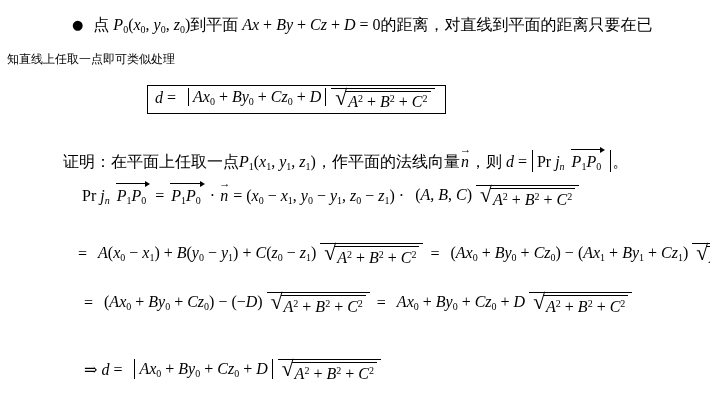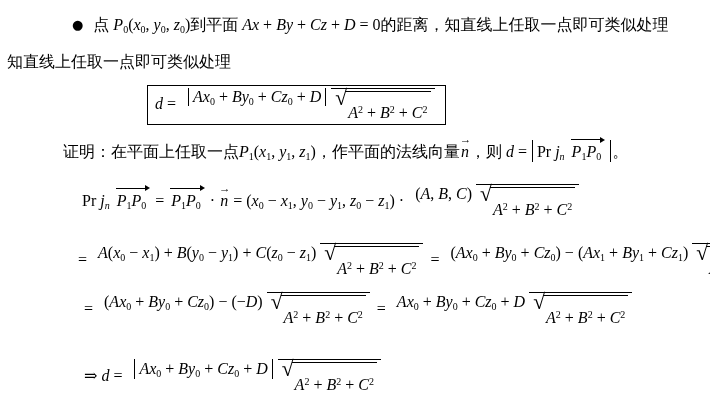--- a/index.html
+++ b/index.html
@@ -3,63 +3,63 @@
 <meta charset="utf-8">
 <style>
   html,body{margin:0;padding:0;}
   body{
     width:710px;height:420px;background:#ffffff;color:#000000;
     font-family:"Liberation Serif","DejaVu Serif",serif;
     position:relative;overflow:hidden;
   }
   .line{position:absolute;font-size:16px;white-space:nowrap;line-height:1.25;}
   .line span{white-space:pre;}
-  .cjk{font-size:16px;}
+  .cjk{font-size:12px;}
   i{font-family:"Liberation Serif","DejaVu Serif",serif;}
   sub,sup{font-size:10px;line-height:0;}
   sub{vertical-align:-0.3em;}
   sup{vertical-align:0.55em;}
   sub.it{font-style:italic;}
   .bullet{font-size:13px;margin-right:10px;vertical-align:1px;font-family:"DejaVu Sans",sans-serif;}
   
   .frac{display:inline-flex;flex-direction:row;vertical-align:middle;text-align:center;margin:0 3px;}
   .frac>.num{display:block;padding:0 4px 2px;}
   .frac>.den{display:block;border-top:1px solid #000;padding:2px 4px 0;}
   
   .sqrt{display:inline-block;white-space:nowrap;}
   .sqrt .rad{display:inline-block;font-size:1.35em;line-height:0.85;vertical-align:top;margin-right:-2px;transform:translateY(-2px);}
-  .sqrt .bod{display:inline-block;border-top:1px solid #000;padding:12px 3px 0;vertical-align:top;}
+  .sqrt .bod{display:inline-block;border-top:1px solid #000;padding:1px 3px 0;vertical-align:top;}
   
   .abs{display:inline-block;border-left:1px solid #000;border-right:1px solid #000;padding:0 4px;margin:0 1px;}
   
   .vec{position:relative;display:inline-block;margin:0 2px;padding:2px 3px 0 1px;}
   .vec::before{content:"";position:absolute;left:0;right:4px;top:-1px;height:1px;background:#000;}
   .vec::after{content:"";position:absolute;right:-1px;top:-3.5px;width:0;height:0;
     border-left:5px solid #000;border-top:3px solid transparent;border-bottom:3px solid transparent;}
   
   .arr{position:relative;display:inline-block;padding:0 1px;}
   .arr::before{content:"→";position:absolute;left:55%;transform:translateX(-50%);top:-0.85em;font-size:0.72em;}
   
   .formula-box{position:absolute;left:147px;top:85px;border:1.5px solid #000;padding:2px 7px;font-size:16px;white-space:nowrap;}
   
   .intro1{left:72px;top:15px;}
   .intro2{left:7px;top:52px;}
-  .proof{left:63px;top:140px;}
+  .proof{left:63px;top:150px;}
   .eq1{left:82px;top:184px;}
   .eq2{left:78px;top:243px;}
   .eq3{left:84px;top:292px;}
   .eq4{left:84px;top:359px;}
 </style>
 </head>
 <body>
 
 <div>
 
   <div class="line intro1">
-    <span class="bullet">●</span><span class="mline"><span>点 </span><i>P</i><sub>0</sub><span>(</span><i>x</i><sub>0</sub><span>, </span><i>y</i><sub>0</sub><span>, </span><i>z</i><sub>0</sub><span>)</span><span>到平面 </span><i>Ax</i><span> + </span><i>By</i><span> + </span><i>Cz</i><span> + </span><i>D</i><span> = 0</span><span>的距离，知直线上任取一点即可类似处理</span></span>
+    <span class="bullet">●</span><span class="mline"><span>点 </span><i>P</i><sub>0</sub><span>(</span><i>x</i><sub>0</sub><span>, </span><i>y</i><sub>0</sub><span>, </span><i>z</i><sub>0</sub><span>)</span><span>到平面 </span><i>Ax</i><span> + </span><i>By</i><span> + </span><i>Cz</i><span> + </span><i>D</i><span> = 0</span><span>的距离，对直线到平面的距离只要在已</span></span>
   </div>
 
   <div class="line intro2 cjk">知直线上任取一点即可类似处理</div>
 
   <div class="formula-box">
     <span class="mline"><i>d</i><span> = </span><span class="frac">
           <span class="num"><span class="abs"><i>Ax</i><sub>0</sub><span> + </span><i>By</i><sub>0</sub><span> + </span><i>Cz</i><sub>0</sub><span> + </span><i>D</i></span></span>
           <span class="den"><span class="sqrt"><span class="rad">√</span><span class="bod"><i>A</i><sup>2</sup><span> + </span><i>B</i><sup>2</sup><span> + </span><i>C</i><sup>2</sup></span></span></span>
         </span></span>
   </div>

